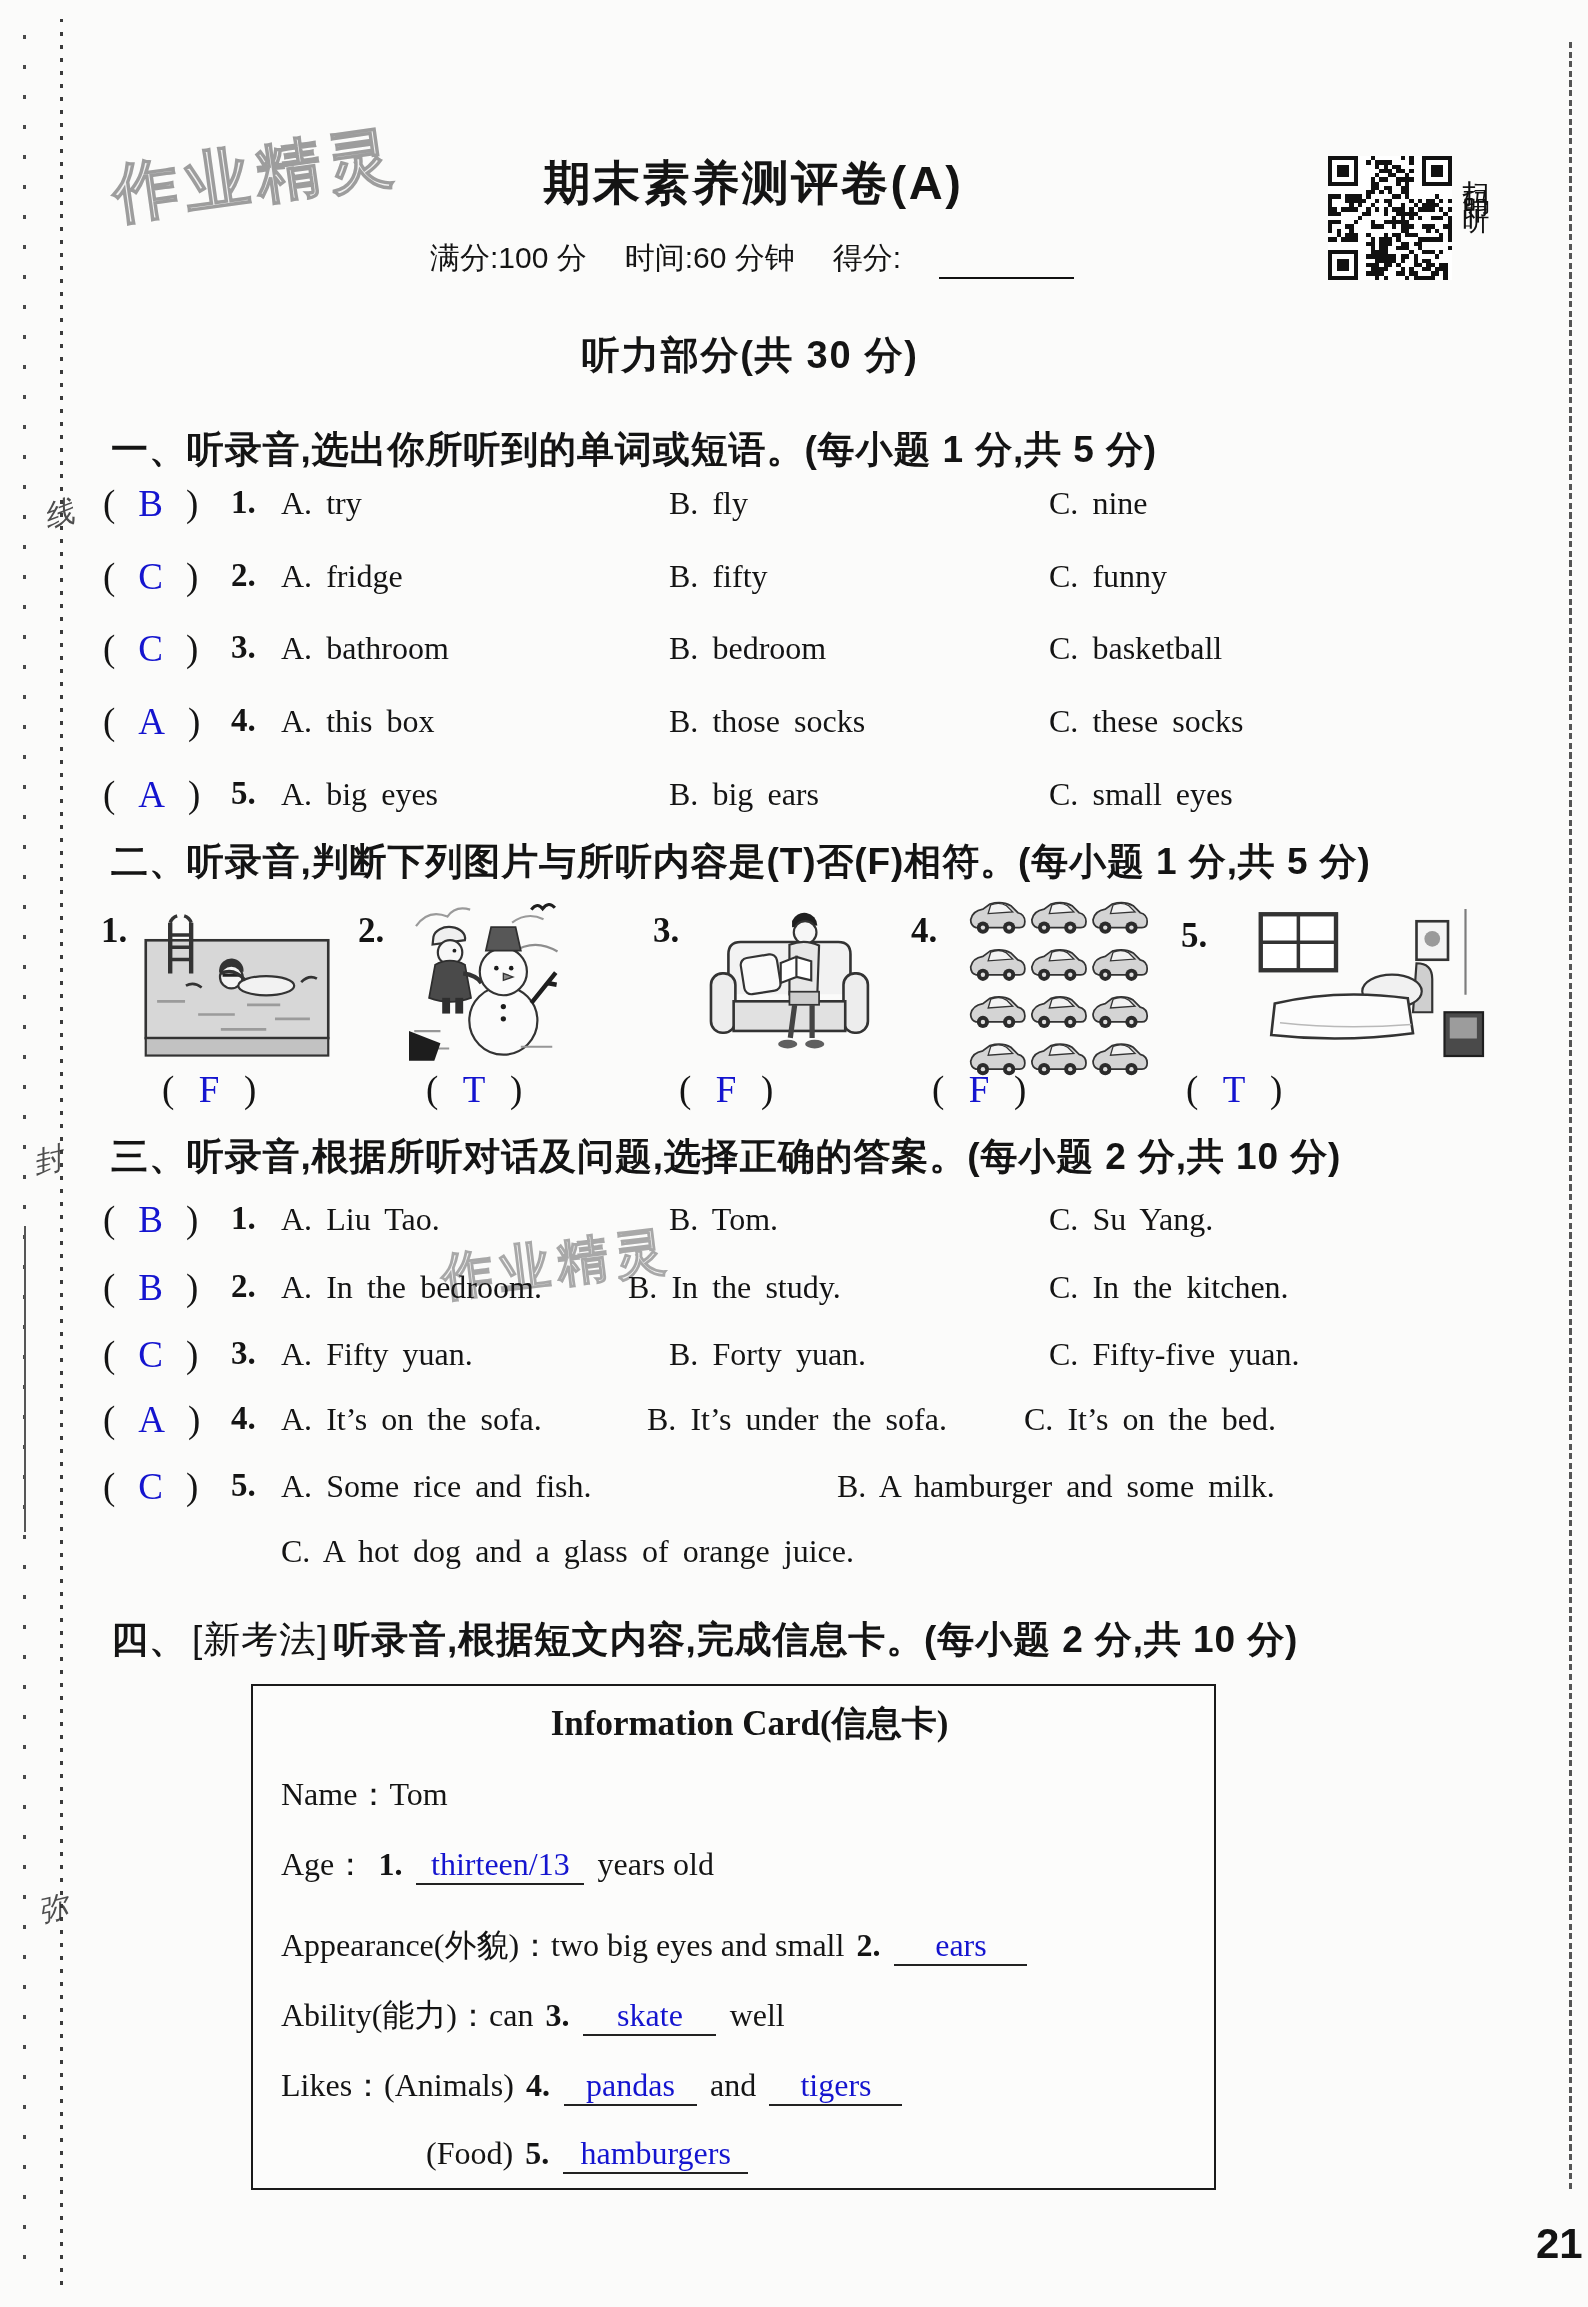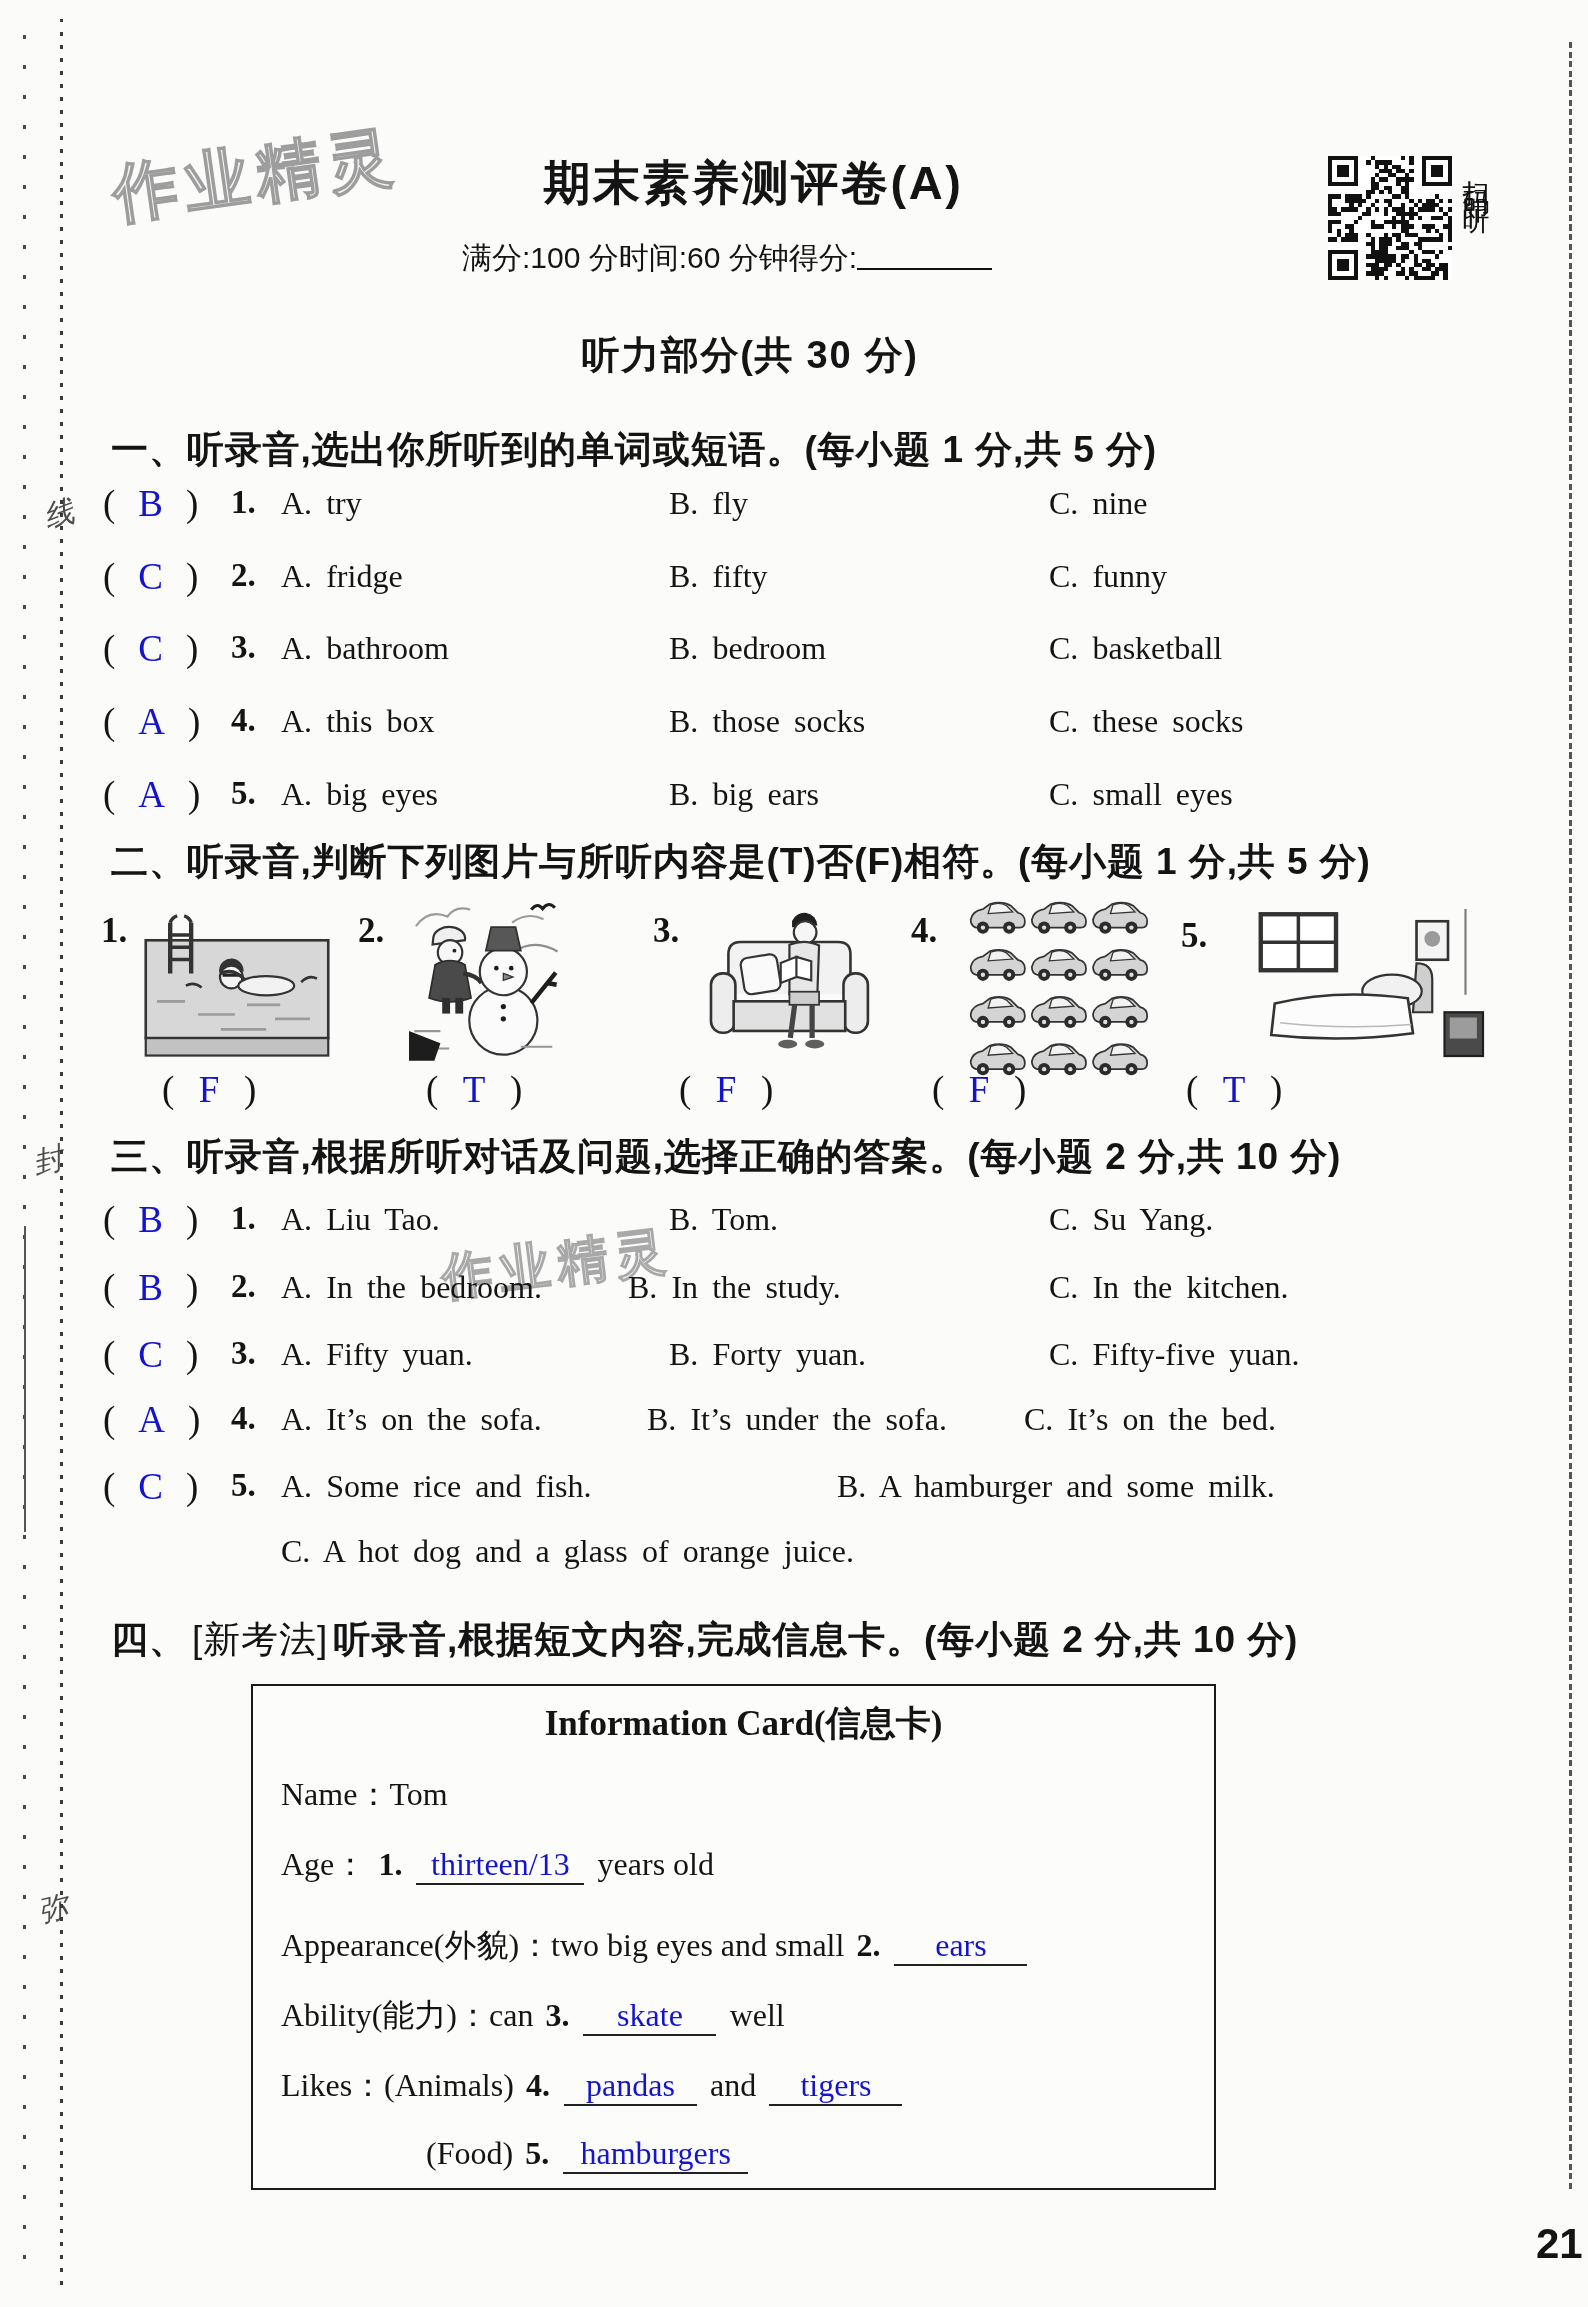--- a/index.html
+++ b/index.html
@@ -13,22 +13,22 @@
   .dot-reg{left:60px;top:19px;height:2272px;
     background:repeating-linear-gradient(to bottom,#3a3a3a 0 3.5px,transparent 3.5px 13px);}
   .dash-right{left:1569px;top:42px;height:2148px;
     background:repeating-linear-gradient(to bottom,#555 0 6.1px,transparent 6.1px 9.6px);}
   .solidseg{position:absolute;left:23.6px;top:1226px;width:2.6px;height:306px;background:#565656;}
   .margin-char{position:absolute;font:italic 30px "DejaVu Serif",serif;color:#2f2f2f;
     transform:rotate(-14deg);opacity:.85;}
   
   .title{position:absolute;left:0;top:152px;width:1507px;text-align:center;
     font:700 47px "Liberation Sans",sans-serif;letter-spacing:2.6px;}
-  .meta{position:absolute;left:430px;top:238px;display:flex;align-items:flex-start;
-    font:400 30px "Liberation Sans",sans-serif;margin-left:32px;}
+  .meta{position:absolute;left:430px;top:238px;display:flex;gap:38px;align-items:flex-end;
+    font:400 30px "Liberation Sans",sans-serif;}
   .meta .uline{display:inline-block;width:135px;border-bottom:2.6px solid #111;height:30px;}
   .part-title{position:absolute;left:0;top:330px;width:1500px;text-align:center;
     font:700 38px "Liberation Sans",sans-serif;letter-spacing:1.7px;}
   
   .qr{position:absolute;left:1328px;top:156px;width:124px;height:124px;}
   .qr-caption{position:absolute;left:1458px;top:159px;writing-mode:vertical-rl;
     font:400 27px "Liberation Sans",sans-serif;letter-spacing:8.7px;color:#111;}
   
   .wm{position:absolute;font:700 65px "Liberation Sans",sans-serif;color:#f0f0f0;
     -webkit-text-stroke:1.4px #9d9d9d;letter-spacing:7px;transform:rotate(-8deg);
@@ -46,21 +46,21 @@
   .qnum{position:absolute;left:231px;top:1.7px;font-weight:700;font-size:33px;}
   .opt{position:absolute;top:2.6px;font-size:32px;word-spacing:6.1px;white-space:nowrap;}
   .colA{left:281px}.colB{left:669px}.colC{left:1049px}
   
   .pnum{position:absolute;font:700 35px "Liberation Serif",serif;}
   .pic{position:absolute;}
   .t-ans{position:absolute;display:flex;gap:24.5px;font-size:37px;align-items:baseline;}
   
   .card{position:absolute;left:251px;top:1684px;width:961px;height:502px;
     border:2.6px solid #1a1a1a;background:rgba(255,255,255,.25);}
-  .card-title{position:absolute;left:10px;top:14px;width:100%;text-align:center;
+  .card-title{position:absolute;left:16px;top:14px;width:100%;text-align:center;
     font:700 35px "Liberation Serif",serif;}
   .cline{position:absolute;left:28px;font-size:32px;white-space:nowrap;}
   .cnum{font-weight:700;margin:0 8.7px 0 12.2px;}
   .blank{display:inline-block;min-width:105px;text-align:center;border-bottom:2.6px solid #222;
     color:var(--blue);padding:0 14px;margin:0 5.2px;line-height:1.15;}
   
   .pageno{position:absolute;left:1536px;top:2220px;font:700 42px "Liberation Sans",sans-serif;}
   svg{display:block;}
 </style>
 </head>

